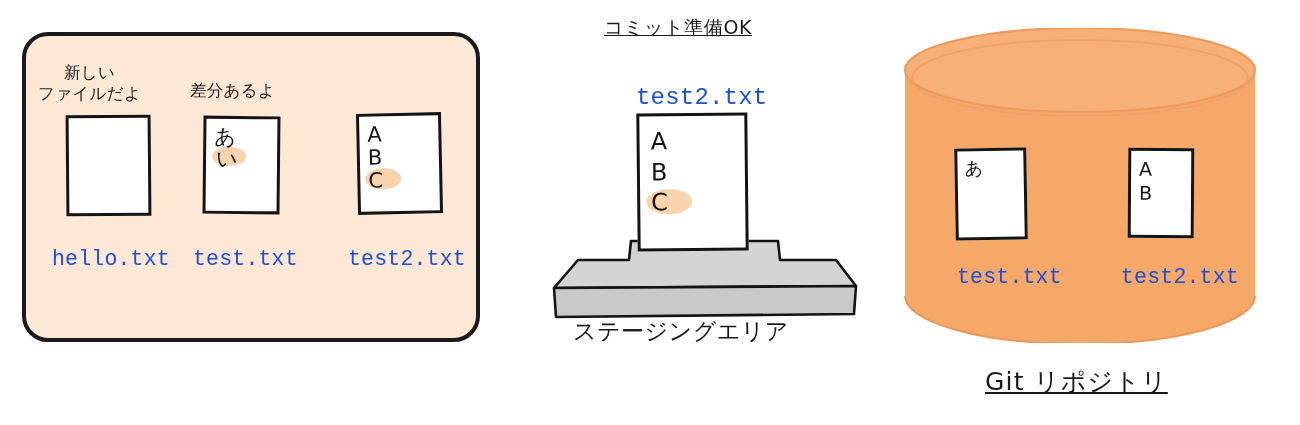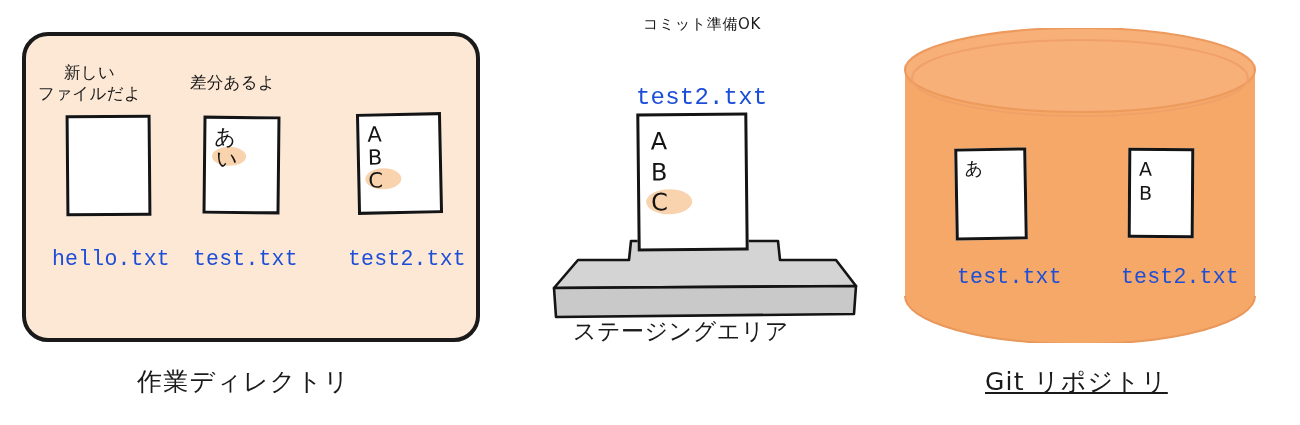--- a/index.html
+++ b/index.html
@@ -21,21 +21,21 @@
     left:22px;top:32px;width:458px;height:310px;
     background:#FCE8D5;
     border:4px solid #1a1a1a;
     border-radius:26px;
     box-sizing:border-box;
   }
   .note{
     font-size:16.5px;line-height:21px;letter-spacing:0.3px;
   }
   #note-new{left:38px;top:62px;text-align:center;}
-  #note-diff{left:190px;top:72px;text-align:right;}
+  #note-diff{left:190px;top:80px;text-align:right;}
 
   
   .sheet{
     background:#ffffff;
     border:3.2px solid #141414;
     box-sizing:border-box;
   }
   .sheet .line{
     position:absolute;
     font-family:"DejaVu Sans","Liberation Sans",sans-serif;
@@ -66,21 +66,21 @@
   #label-test2{left:348px;top:247px;}
 
   .caption{
     font-size:25px;letter-spacing:1.2px;color:#1a1a1a;
     font-family:"DejaVu Sans","Liberation Sans",sans-serif;white-space:pre;
   }
   #caption-workdir{left:137px;top:365px;}
   #caption-repo{left:985px;top:365px;text-decoration:underline;}
 
   
-  #staging-title{left:643px;top:15px;font-size:15px;letter-spacing:0.6px;}
+  #staging-title{left:604px;top:15px;font-size:19px;letter-spacing:0.6px;text-decoration:underline;}
   #staging-file-label{left:636px;top:84px;font-size:24px;letter-spacing:0.2px;}
 
   #sheet-staged{
     left:637px;top:113px;width:111px;height:138px;
     transform:rotate(-0.6deg);z-index:4;
   }
   #staging-platform{left:548px;top:238px;width:310px;height:82px;z-index:2;}
   #staging-platform svg{display:block;}
   #staging-platform-label{
     left:573px;top:272px;z-index:3;font-size:23px;letter-spacing:0.5px;margin-top:44px;
@@ -118,21 +118,20 @@
     <div class="hl" style="left:5px;top:52px;width:36px;height:21px;"></div>
     <div class="line" style="left:8px;top:8px;">A</div>
     <div class="line" style="left:8px;top:31px;">B</div>
     <div class="line" style="left:8px;top:54px;">C</div>
   </div>
 
   <div class="abs filelabel" id="label-hello">hello.txt</div>
   <div class="abs filelabel" id="label-test">test.txt</div>
   <div class="abs filelabel" id="label-test2">test2.txt</div>
 
-  <div class="abs caption" id="caption-workdir">作業ディレクトリ</div>
 
   <div class="abs jp" id="staging-title">コミット準備OK</div>
 
   <div class="abs filelabel" id="staging-file-label">test2.txt</div>
 
   <div class="abs sheet" id="sheet-staged">
     <div class="hl" style="left:6px;top:73px;width:46px;height:25px;"></div>
     <div class="line" style="left:11px;top:15px;font-size:24px;">A</div>
     <div class="line" style="left:11px;top:46px;font-size:24px;">B</div>
     <div class="line" style="left:11px;top:76px;font-size:24px;">C</div>

